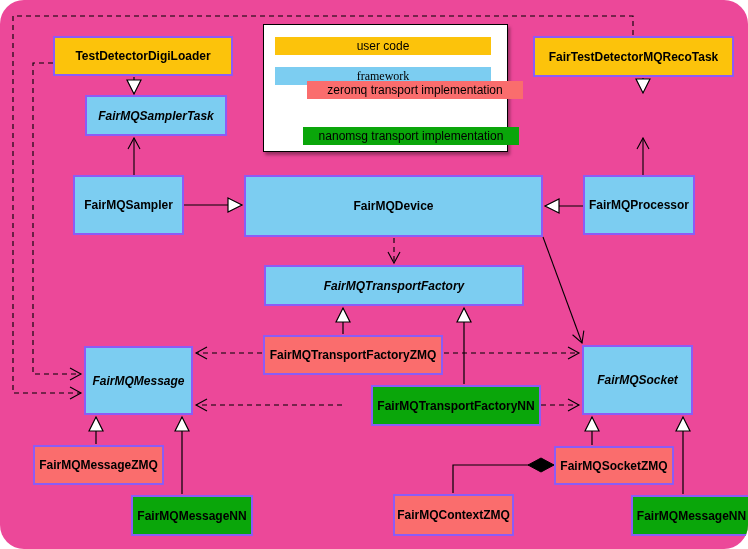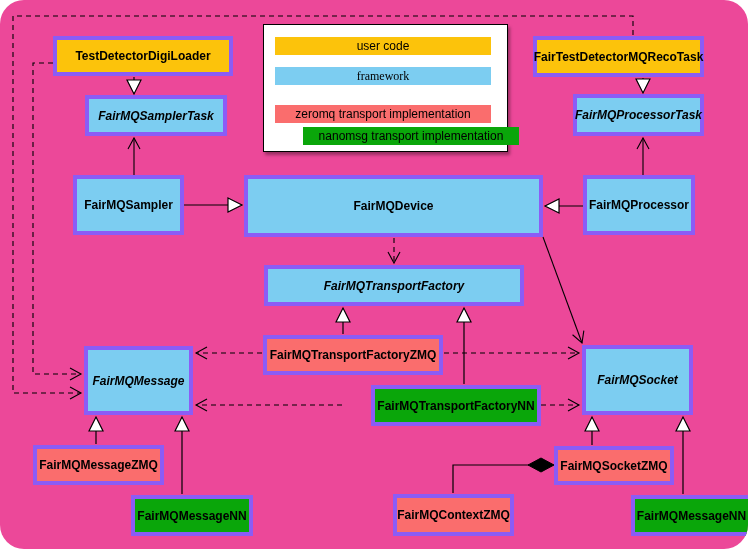--- a/index.html
+++ b/index.html
@@ -1,19 +1,19 @@
 <!DOCTYPE html>
 <html><head>
 <meta charset="utf-8">
 <style>
   html,body{margin:0;padding:0;background:#fff;}
   #canvas{position:relative;width:748px;height:549px;background:#ec4899;overflow:hidden;
           font-family:"Liberation Sans",sans-serif;border-radius:24px;}
   #edges{position:absolute;left:0;top:0;width:748px;height:549px;}
-  .box{position:absolute;box-sizing:border-box;border:4px solid #8b5cf6;
+  .box{position:absolute;box-sizing:border-box;border:2px solid #8b5cf6;
        display:flex;align-items:center;justify-content:center;text-align:left;
        font:bold 12px "Liberation Sans",sans-serif;color:#000;white-space:nowrap;}
   .abstract{font-style:italic;}
   .c-user{background:#fcc30b;}
   .c-fw{background:#7ccdf1;}
   .c-zmq{background:#fa6d6d;}
   .c-nn{background:#0aa60a;margin-left:28px;}
   .legend{position:absolute;left:263px;top:24px;width:245px;height:128px;
           box-sizing:border-box;background:#fff;border:1.5px solid #000;
           box-shadow:2px 3px 3px rgba(0,0,0,0.35);}
@@ -63,33 +63,32 @@
     <polygon points="528,465 541,458 554,465 541,472" fill="#000" stroke="#000"></polygon>
   </svg>
 
   <div class="legend">
     <div class="legend-item c-user" style="top:12px;">
         <span>user code</span>
       </div>
     <div class="legend-item c-fw" style="top:42px;font-family:Liberation Serif, serif;">
         <span>framework</span>
       </div>
-    <div class="legend-item c-zmq" style="top:80px;">
+    <div class="legend-item c-zmq" style="top:56px;margin-left:32px;">
         <span>zeromq transport implementation</span>
       </div>
     <div class="legend-item c-nn" style="top:102px;">
         <span>nanomsg transport implementation</span>
       </div>
   </div>
 
   <div class="box c-user" style="left:53px;top:36px;width:180px;height:40px;">TestDetectorDigiLoader</div>
-  <div class="box c-user" style="left:533px;top:36px;width:171px;height:41px;">FairTestDetectorMQRecoTask</div>
+  <div class="box c-user" style="left:533px;top:36px;width:201px;height:41px;">FairTestDetectorMQRecoTask</div>
 
   <div class="box c-fw abstract" style="left:63px;top:95px;width:142px;height:41px;margin-left:22px;">FairMQSamplerTask</div>
-  <div class="box c-fw abstract" style="left:573px;top:94px;width:131px;height:42px;">FairMQProcessorTask</div>
 
   <div class="box c-fw" style="left:73px;top:175px;width:111px;height:60px;">FairMQSampler</div>
   <div class="box c-fw" style="left:244px;top:175px;width:299px;height:62px;">FairMQDevice</div>
   <div class="box c-fw" style="left:583px;top:175px;width:112px;height:60px;">FairMQProcessor</div>
 
   <div class="box c-fw abstract" style="left:264px;top:265px;width:260px;height:41px;">FairMQTransportFactory</div>
   <div class="box c-zmq" style="left:263px;top:335px;width:180px;height:40px;">FairMQTransportFactoryZMQ</div>
   <div class="box c-nn" style="left:343px;top:385px;width:170px;height:41px;">FairMQTransportFactoryNN</div>
 
   <div class="box c-fw abstract" style="left:84px;top:346px;width:109px;height:69px;">FairMQMessage</div>

